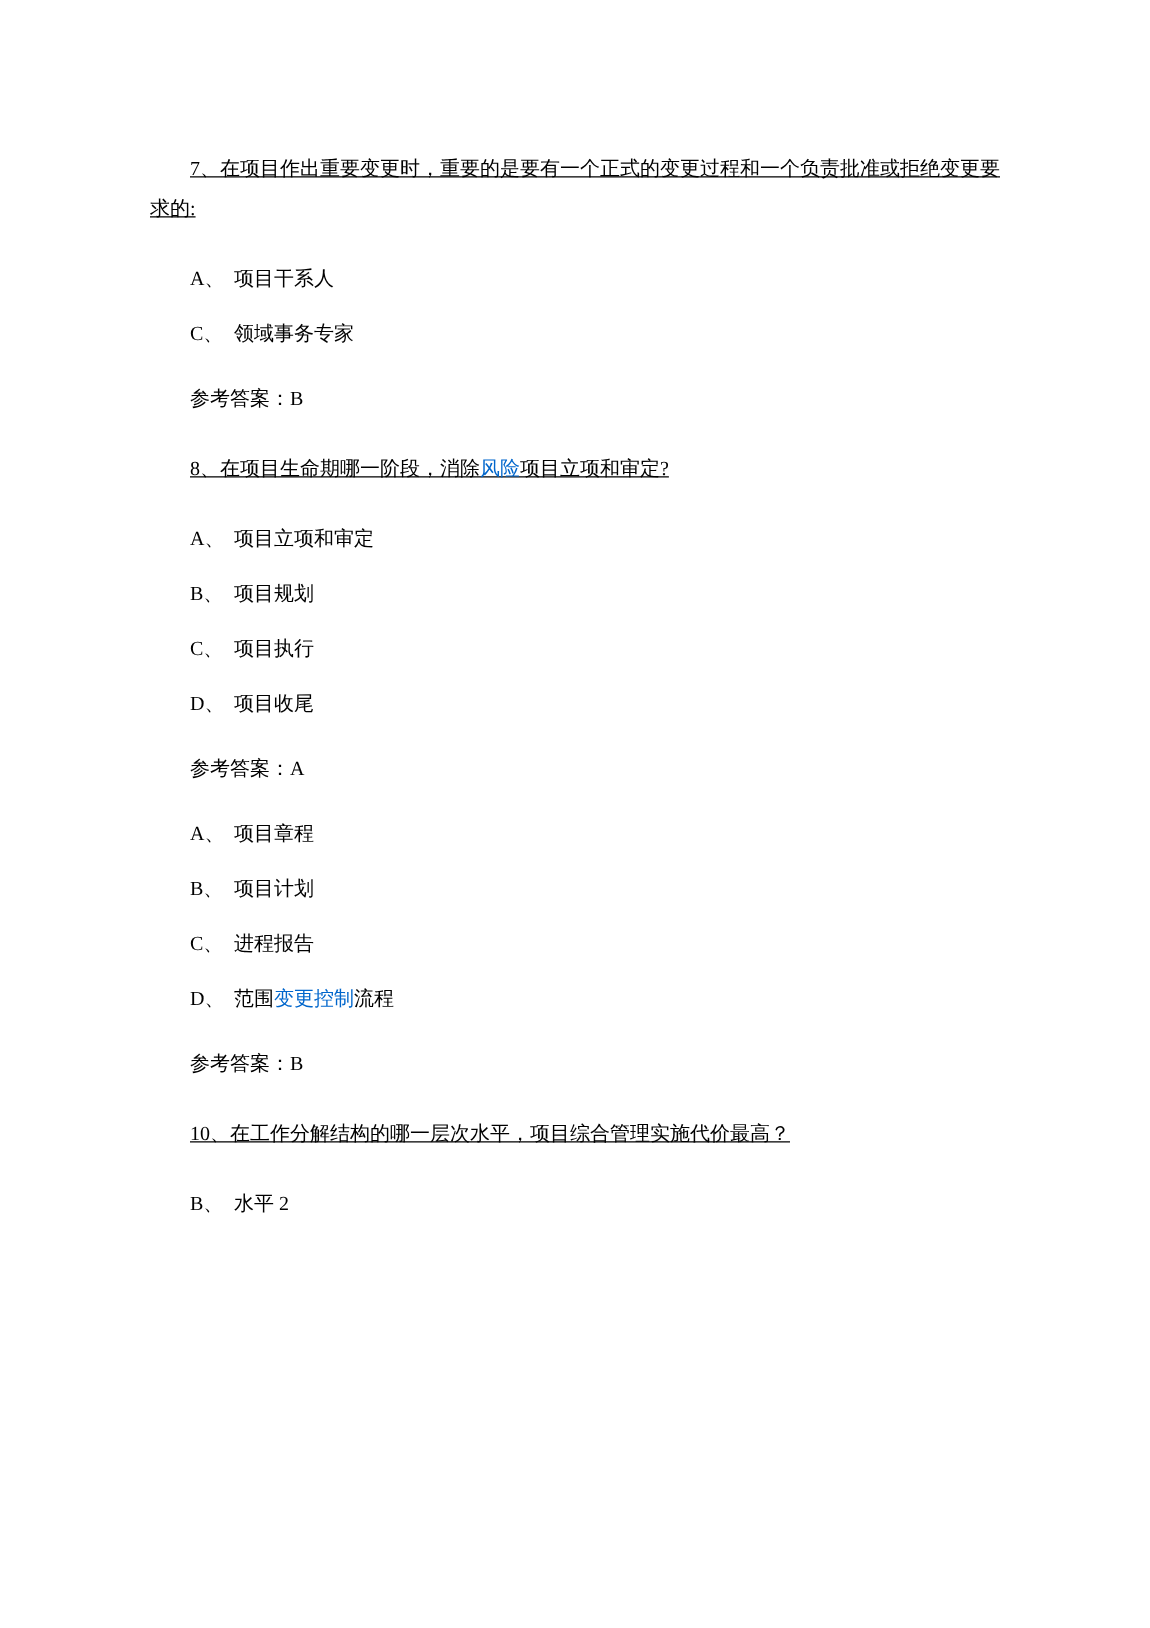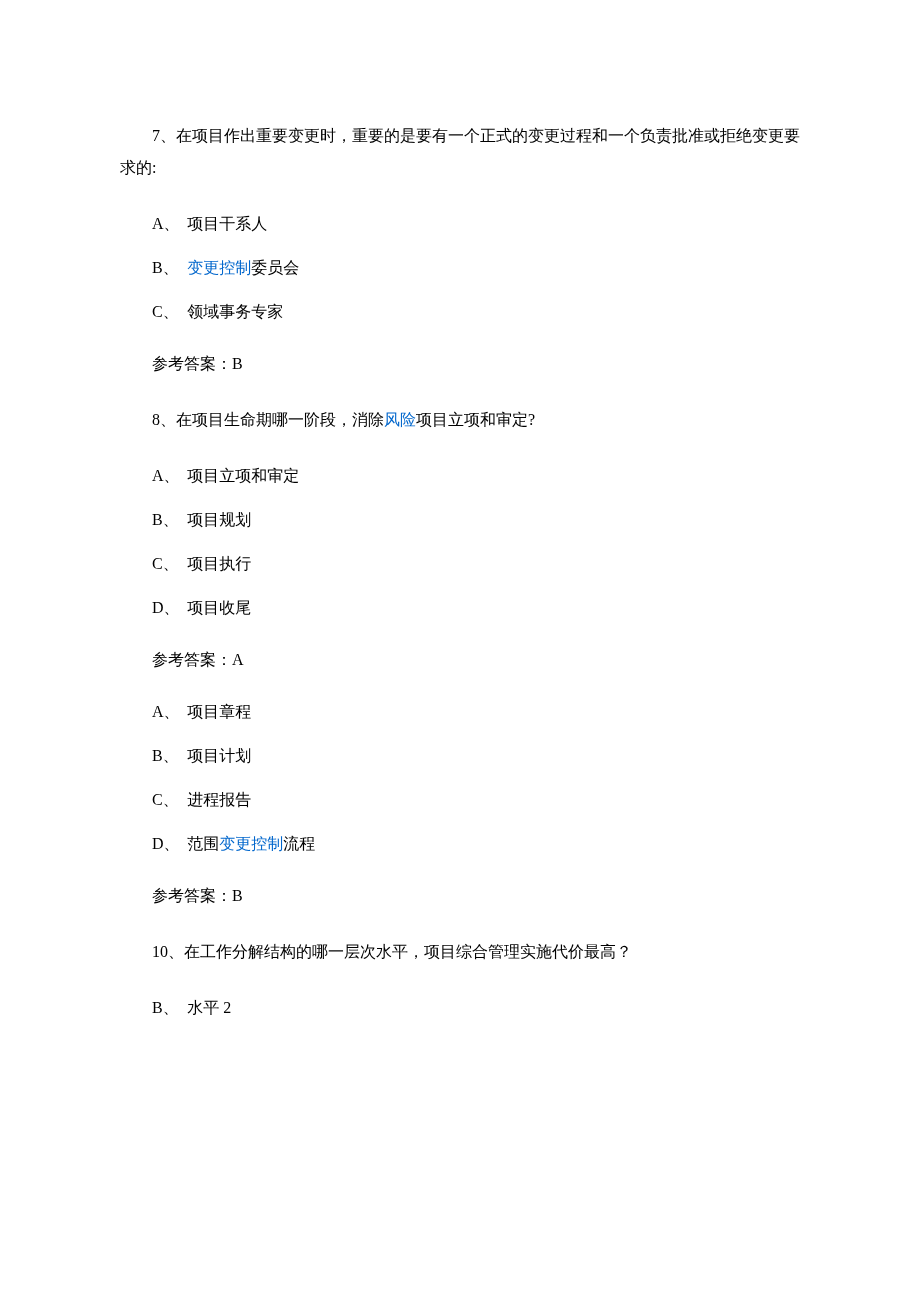--- a/index.html
+++ b/index.html
@@ -12,20 +12,21 @@
     .page {
       padding: 120px 120px 100px 120px;
       color: #000000;
       font-size: 16px;
       line-height: 1.5;
     }
     .question-text {
       text-indent: 2em;
       margin: 0 0 28px 0;
       line-height: 2;
+      text-decoration: underline;
     }
     .option {
       margin: 0 0 20px 0;
       padding-left: 2em;
     }
     .option-letter {
       display: inline-block;
       min-width: 2.2em;
     }
     .answer {
@@ -39,23 +40,20 @@
   </style>
 </head>
 <body>
 
 <div class="page">
 
   <p class="question-text">7、在项目作出重要变更时，重要的是要有一个正式的变更过程和一个负责批准或拒绝变更要求的:</p>
 
   <div class="option">
     <span class="option-letter">A、</span><span>项目干系人</span>
-  </div>
-  <div class="option">
-    <span class="option-letter">B、</span><span class="link">变更控制</span><span>委员会</span>
   </div>
   <div class="option">
     <span class="option-letter">C、</span><span>领域事务专家</span>
   </div>
 
   <p class="answer">参考答案：B</p>
 
   <p class="question-text"><span>8、在项目生命期哪一阶段，消除</span><span class="link">风险</span><span>项目立项和审定?</span></p>
 
   <div class="option">

